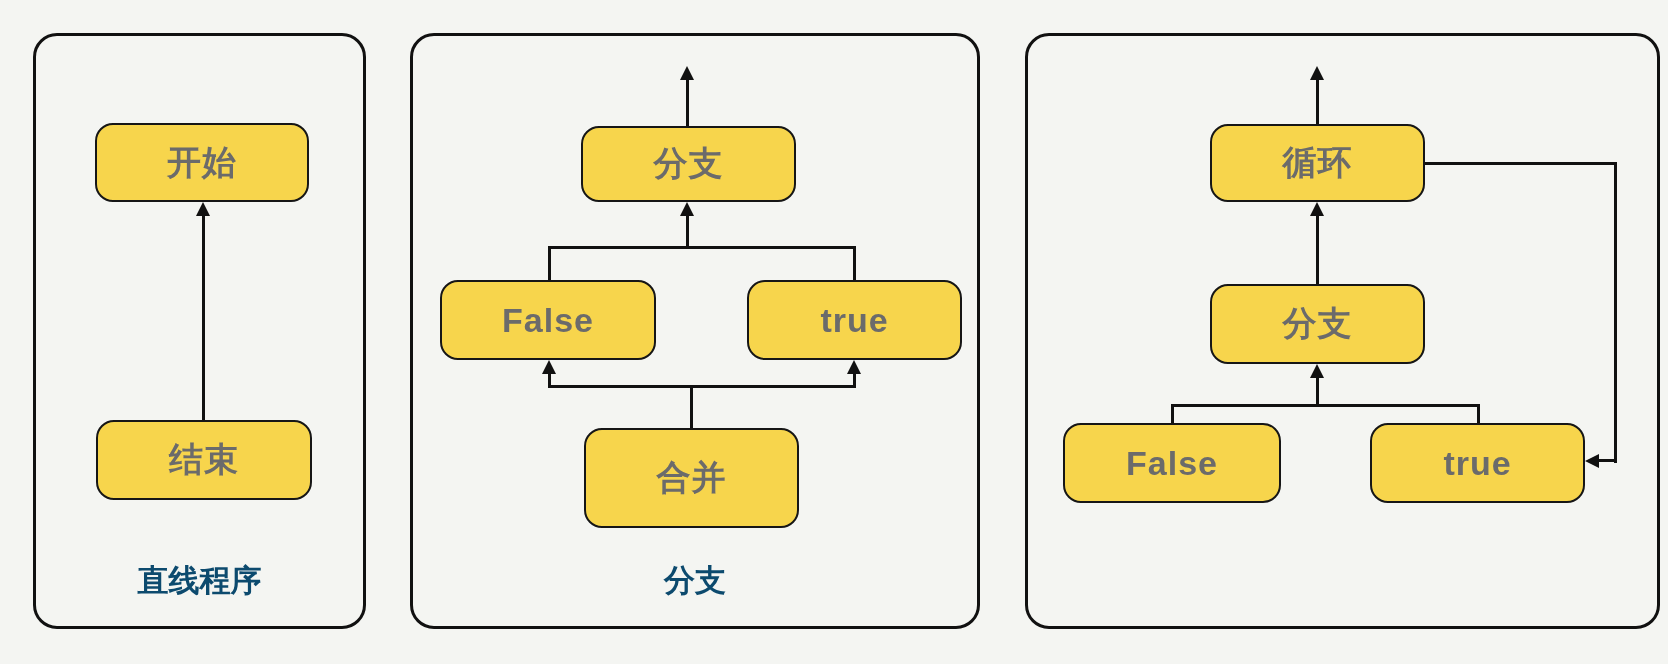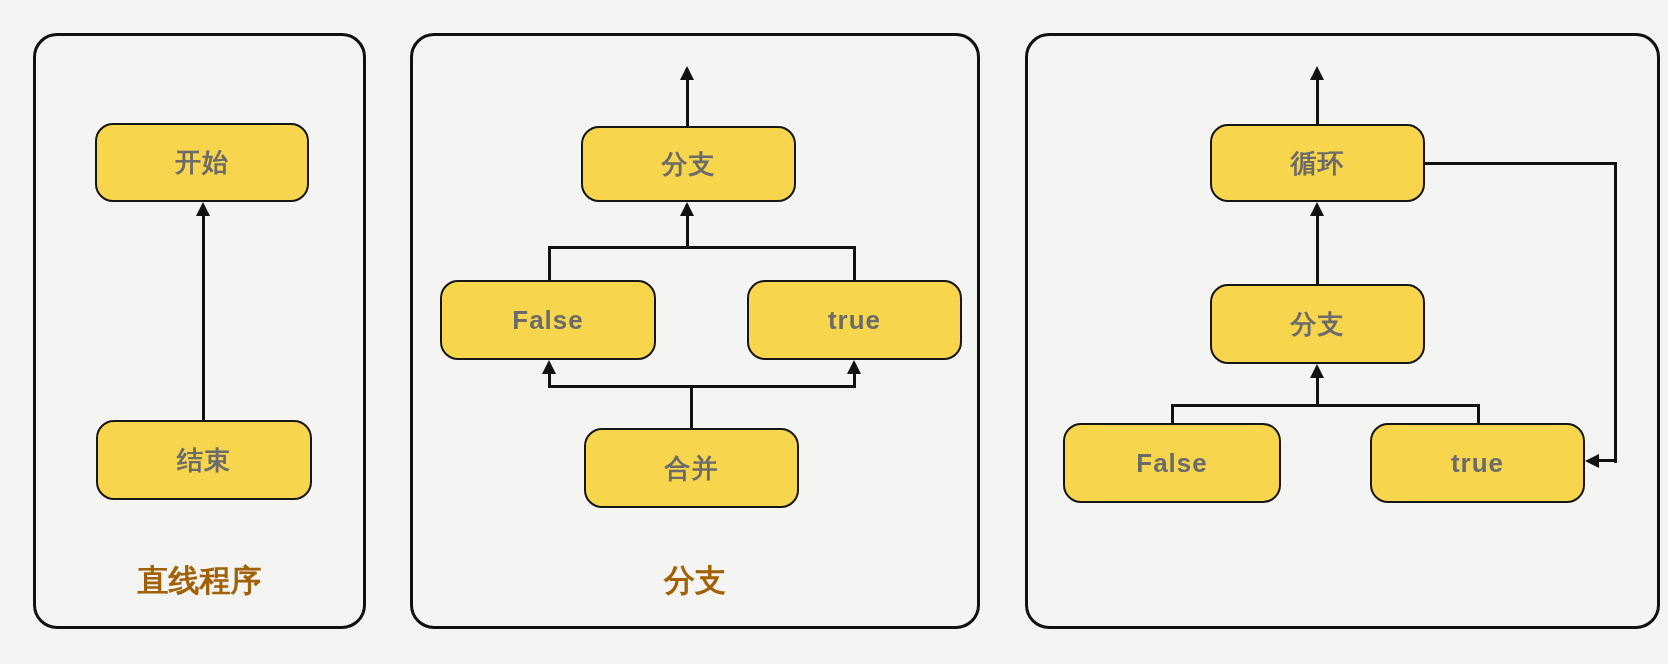--- a/index.html
+++ b/index.html
@@ -15,42 +15,42 @@
     border:3.5px solid #111;border-radius:24px;
     box-sizing:border-box;background:transparent;
   }
   .panel1{left:33px;width:333px;}
   .panel2{left:410px;width:570px;}
   .panel3{left:1025px;width:635px;}
   .node{
     position:absolute;box-sizing:border-box;
     background:#F7D54C;border:2.5px solid #161616;border-radius:18px;
     display:flex;align-items:center;justify-content:center;
-    font-size:26px;font-weight:600;color:#6B6B6B;letter-spacing:1px;
+    font-size:34px;font-weight:600;color:#6B6B6B;letter-spacing:1px;
   }
   .caption{
     position:absolute;left:0;width:100%;top:524px;
-    text-align:center;font-size:31px;font-weight:700;color:#a16207;
+    text-align:center;font-size:31px;font-weight:700;color:#0c4a6e;
   }
   .line{position:absolute;background:#111;}
   .arrow{position:absolute;width:0;height:0;}
   .arrow-up{border-left:7px solid transparent;border-right:7px solid transparent;border-bottom:14px solid #111;}
   .arrow-left{border-top:7px solid transparent;border-bottom:7px solid transparent;border-right:14px solid #111;}
 
   
   .p1-start{left:59px;top:87px;width:214px;height:79px;}
   .p1-end{left:60px;top:384px;width:216px;height:80px;}
   .p1-arrowhead{left:160px;top:166px;}
   .p1-vline{left:165.5px;top:180px;width:3px;height:204px;}
 
   
   .p2-branch{left:168px;top:90px;width:215px;height:76px;}
   .p2-false{left:27px;top:244px;width:216px;height:80px;}
   .p2-true{left:334px;top:244px;width:215px;height:80px;}
-  .p2-merge{left:171px;top:392px;width:215px;height:80px;}
+  .p2-merge{left:171px;top:392px;width:215px;height:100px;}
   .p2-exit-head{left:267px;top:30px;}
   .p2-exit-line{left:272.5px;top:44px;width:3px;height:46px;}
   .p2-up-hline{left:135px;top:210px;width:308px;height:3px;}
   .p2-up-vleft{left:135px;top:210px;width:3px;height:34px;}
   .p2-up-vright{left:440px;top:210px;width:3px;height:34px;}
   .p2-up-vcenter{left:272.5px;top:180px;width:3px;height:30px;}
   .p2-up-head{left:267px;top:166px;}
   .p2-low-hline{left:135px;top:349px;width:308px;height:3px;}
   .p2-low-vleft{left:134.5px;top:338px;width:3px;height:11px;}
   .p2-low-vright{left:439.5px;top:338px;width:3px;height:11px;}

